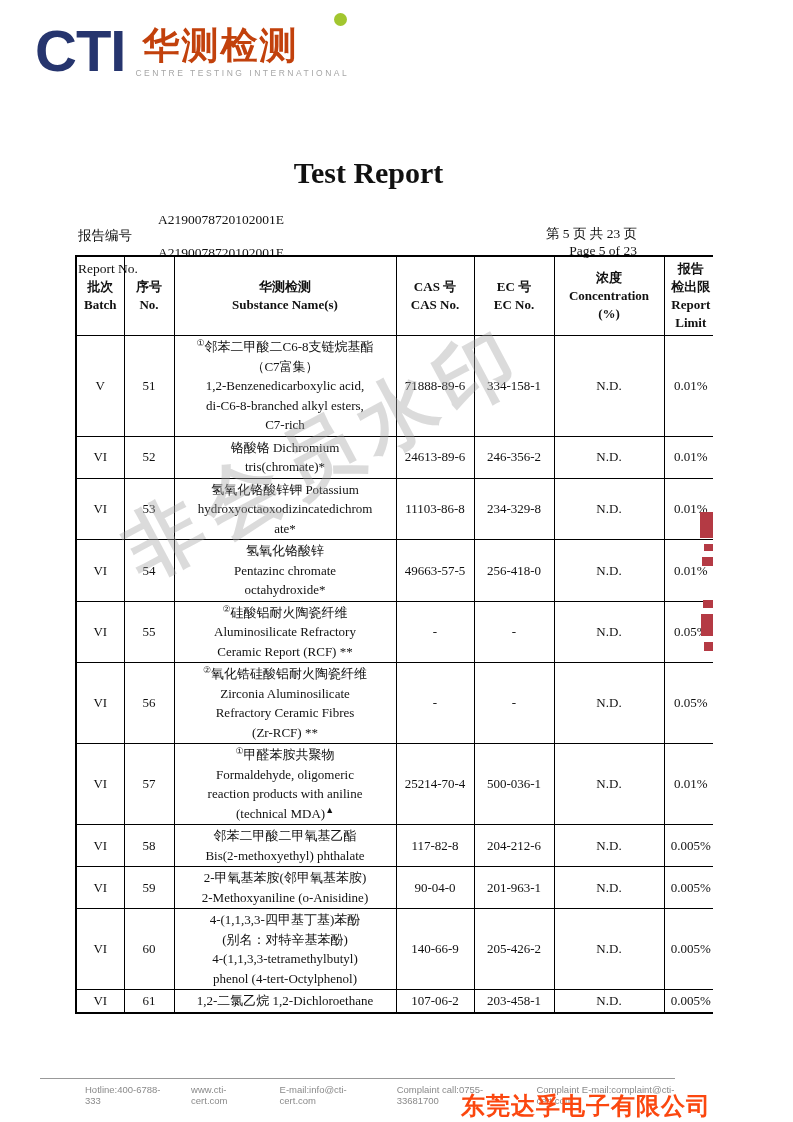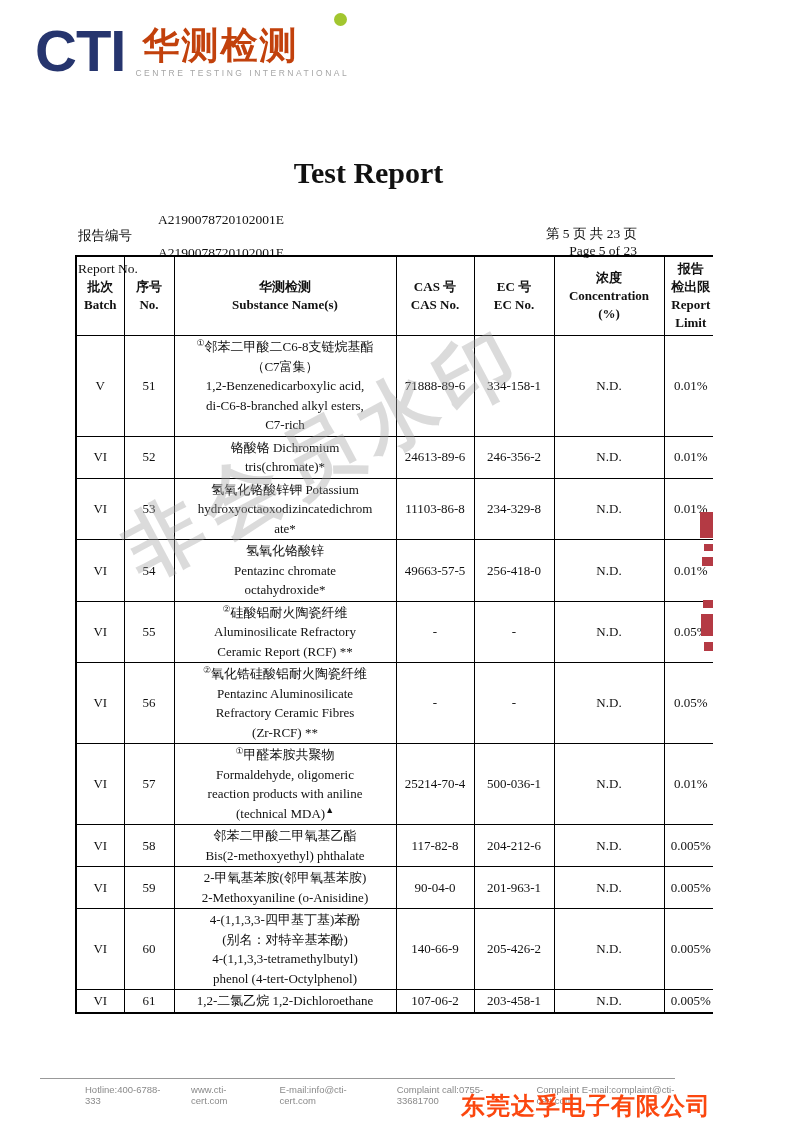--- a/index.html
+++ b/index.html
@@ -198,21 +198,21 @@
           <td>-</td>
           <td>-</td>
           <td>N.D.</td>
           <td>0.05%</td>
         </tr>
         <tr>
           <td>VI</td>
           <td>56</td>
           <td>
             <div><sup>②</sup>氧化锆硅酸铝耐火陶瓷纤维</div>
-            <div>Pentazinc Aluminosilicate</div>
+            <div>Zirconia Aluminosilicate</div>
             <div>Refractory Ceramic Fibres</div>
             <div>(Zr-RCF) **</div>
           </td>
           <td>-</td>
           <td>-</td>
           <td>N.D.</td>
           <td>0.05%</td>
         </tr>
         <tr>
           <td>VI</td>

